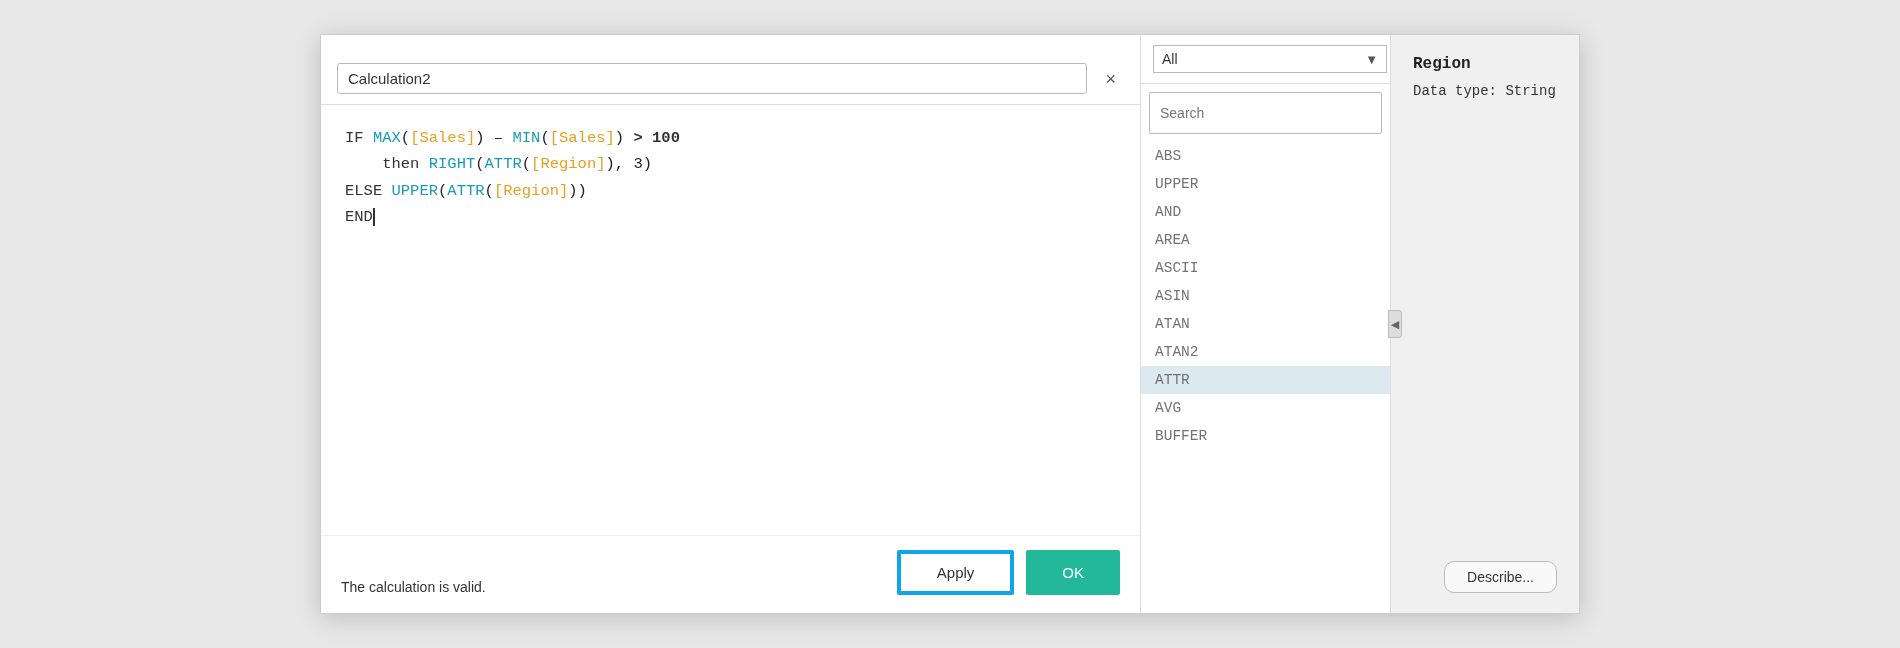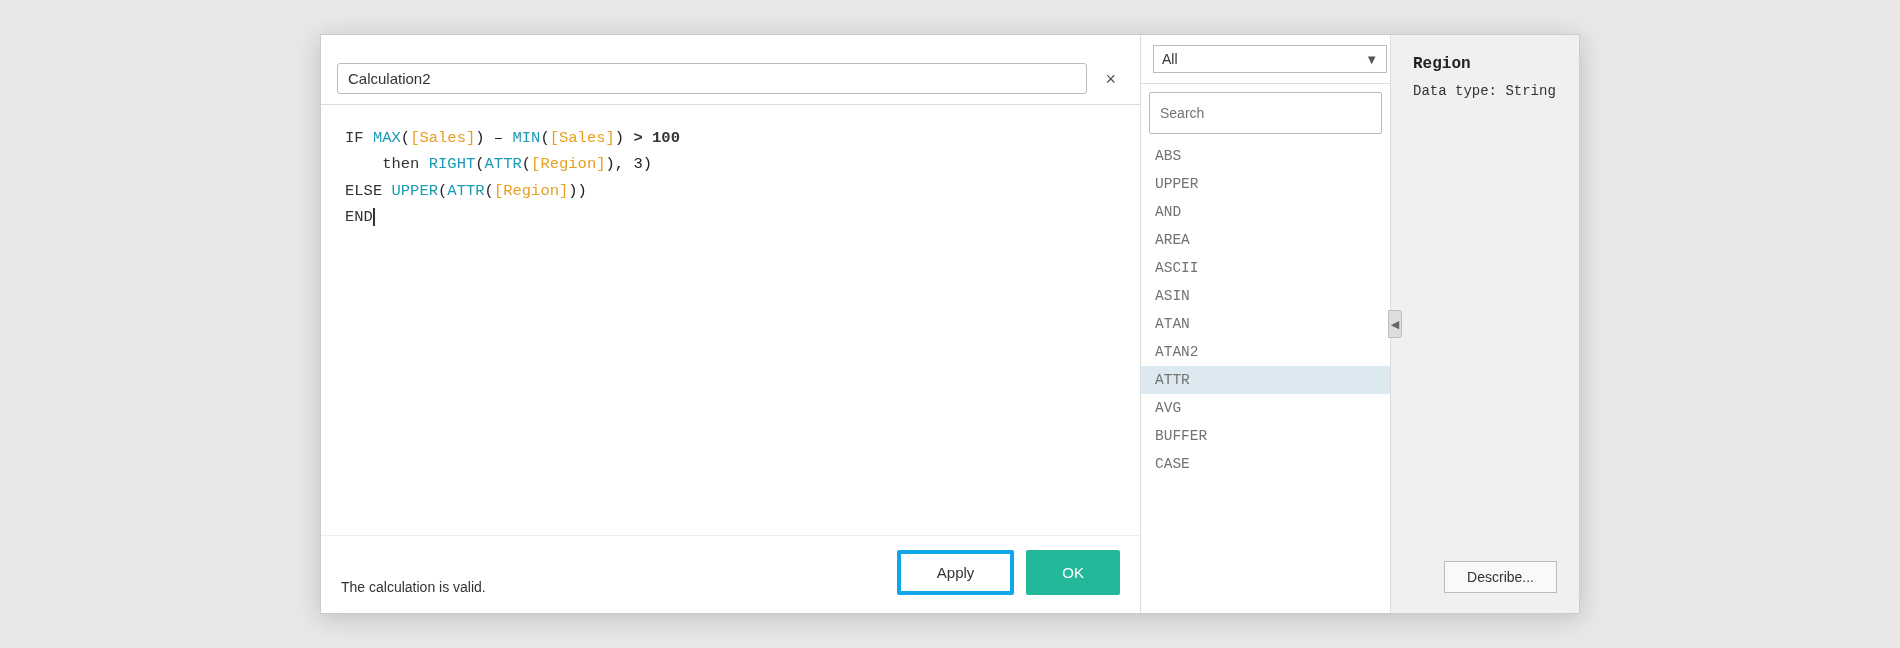--- a/index.html
+++ b/index.html
@@ -230,21 +230,21 @@
 
     .describe-btn {
       margin-top: auto;
       align-self: flex-end;
       border: 1px solid #bbb;
       background: #f9f9f9;
       color: #333;
       font-size: 14px;
       padding: 7px 22px;
       cursor: pointer;
-      border-radius: 0;
+      border-radius: 10px;
     }
   </style>
 </head>
 <body>
 
 <div class="dialog-container">
 
   <div class="left-panel">
     <div class="left-header">
       <input class="calc-name-input" type="text" value="Calculation2" style="">
@@ -290,21 +290,20 @@
         <li>UPPER</li>
         <li>AND</li>
         <li>AREA</li>
         <li>ASCII</li>
         <li>ASIN</li>
         <li>ATAN</li>
         <li>ATAN2</li>
         <li class="selected">ATTR</li>
         <li>AVG</li>
         <li>BUFFER</li>
-        <li>CASE</li>
       </ul>
 
       <div class="collapse-handle">◀</div>
     </div>
 
     <div class="info-panel">
       <div class="info-title">Region</div>
       <div class="info-datatype">Data type: String</div>
       <button class="describe-btn">Describe...</button>
     </div>

